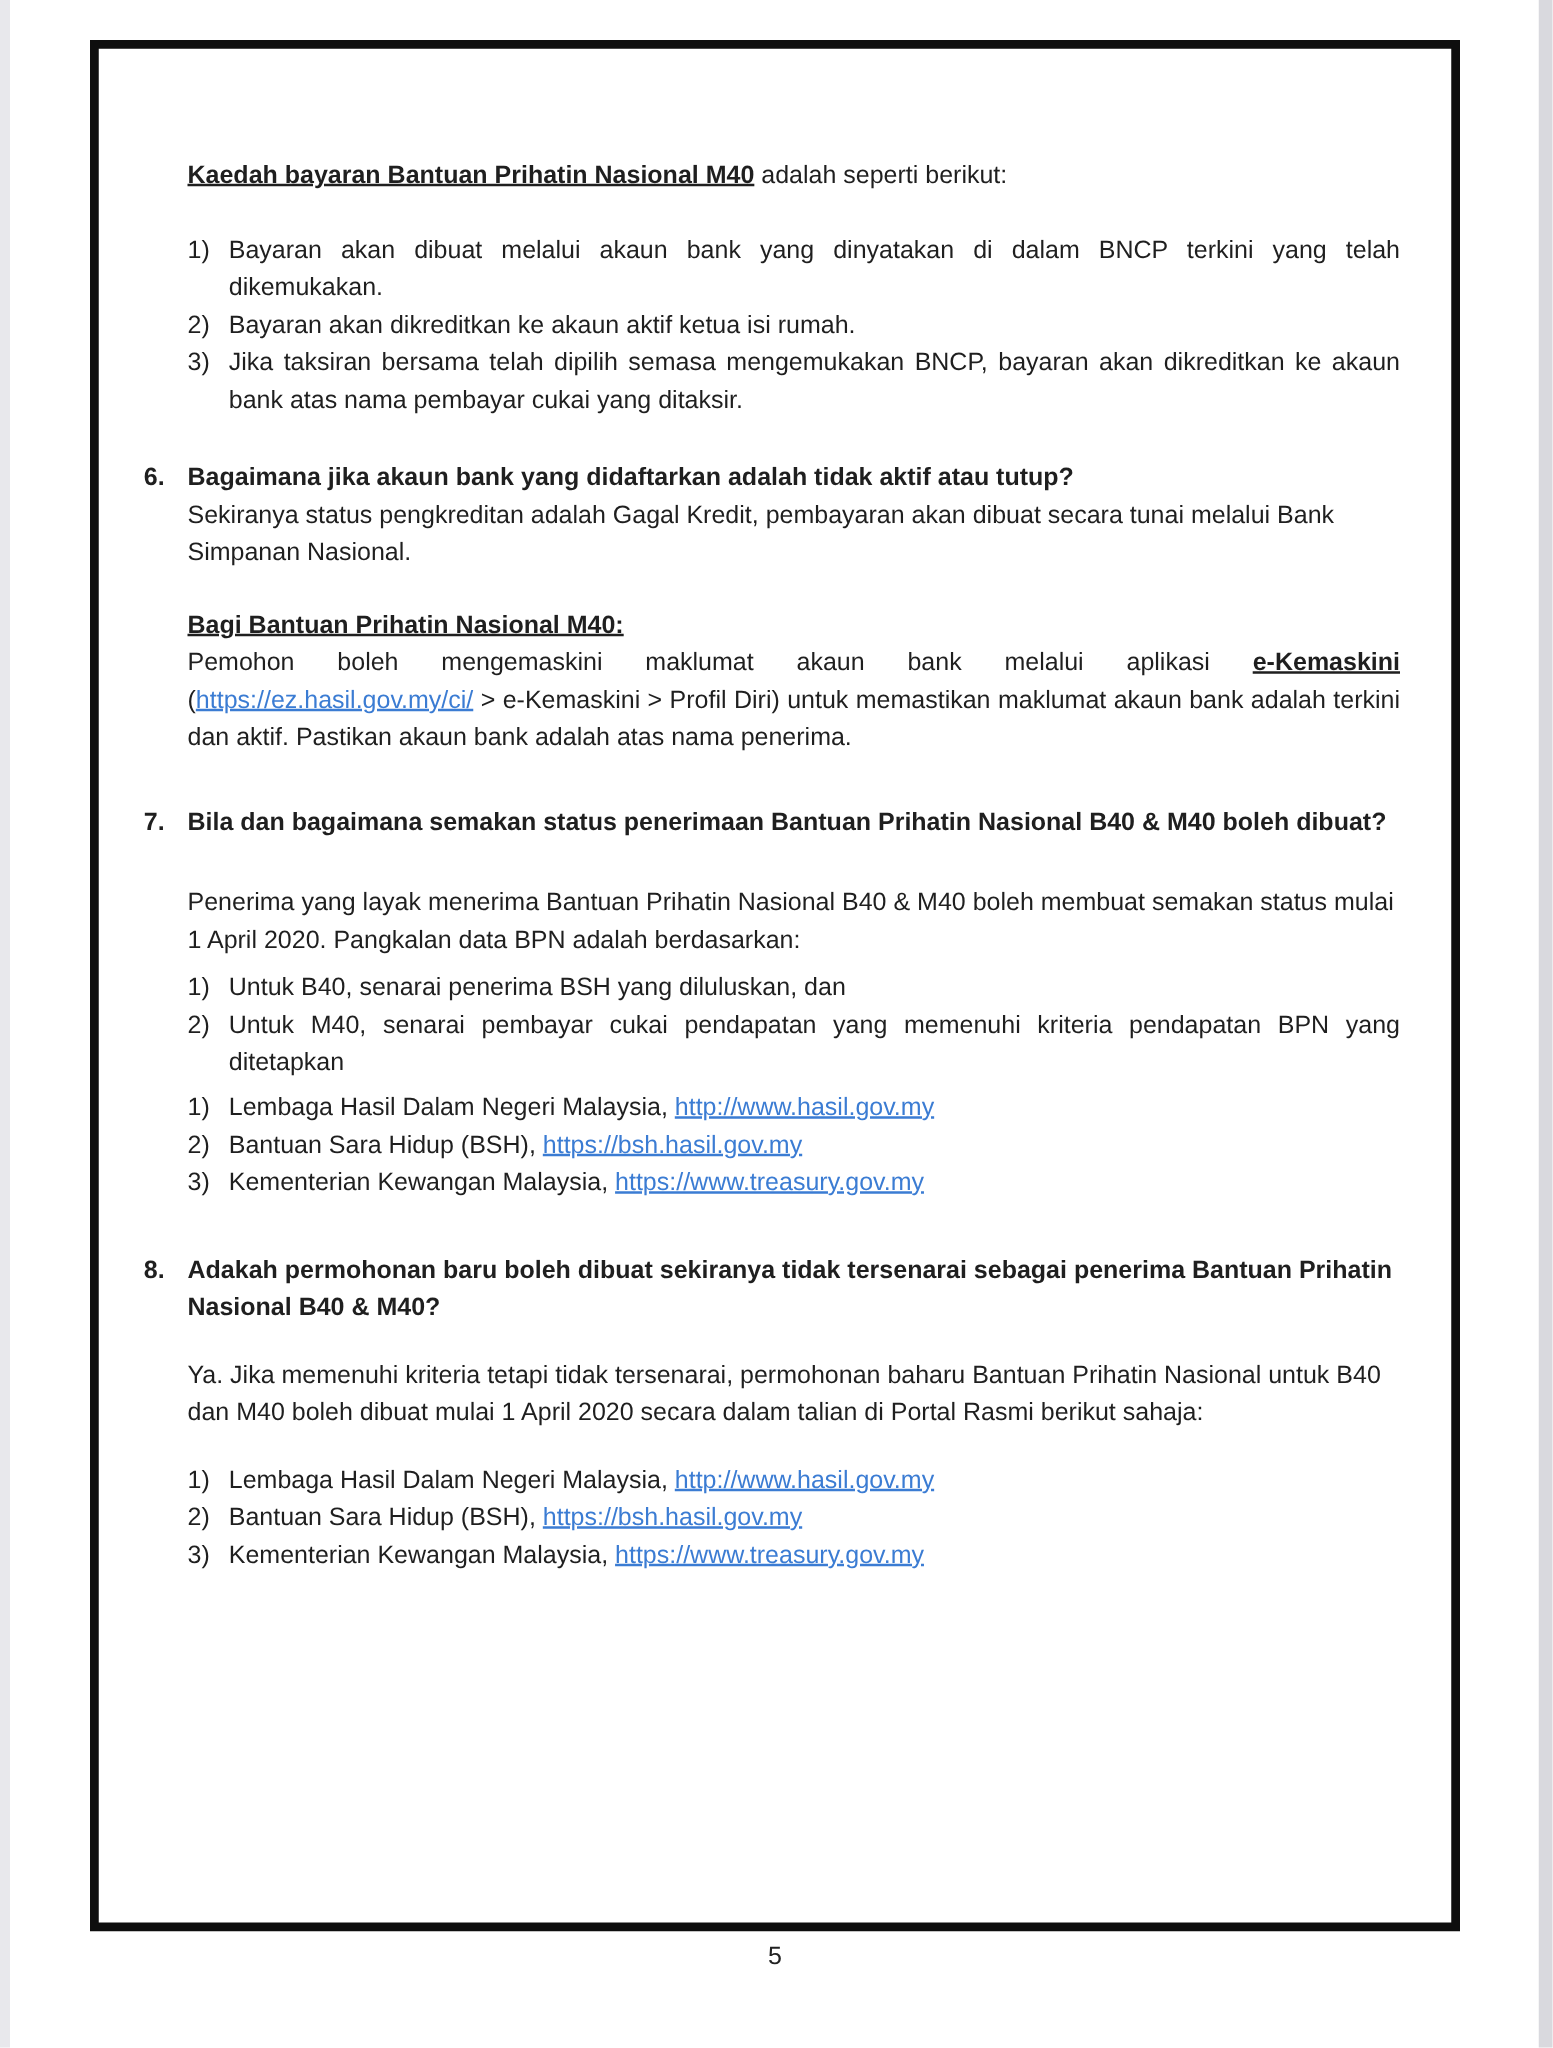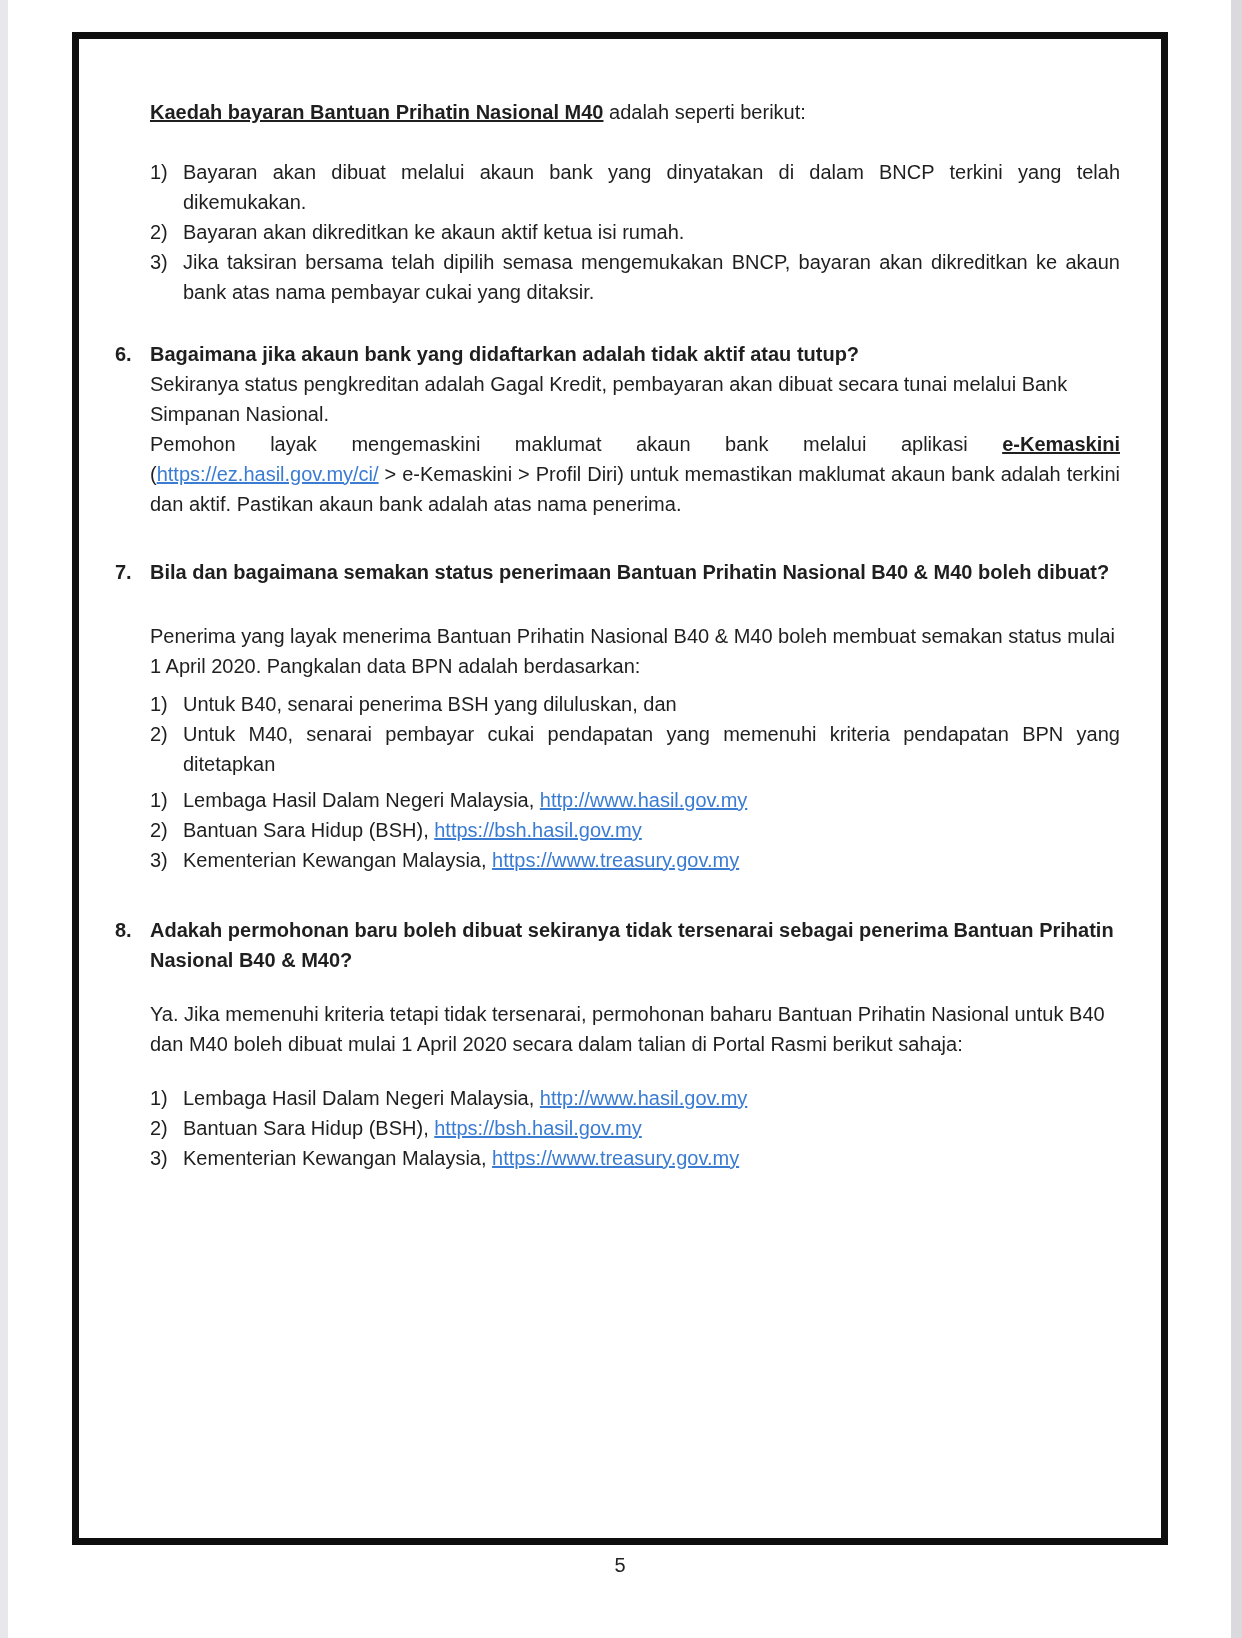--- a/index.html
+++ b/index.html
@@ -14,21 +14,21 @@
   .edge-left{position:absolute;left:0;top:0;width:8px;height:1638px;background:#e8e8ec;}
   .edge-right{position:absolute;right:0;top:0;width:11px;height:1638px;background:#d9d9de;}
   .frame{
     position:absolute;left:72px;top:32px;
     width:1096px;height:1513px;
     border:7px solid var(--border,#0e0e0e);
     box-sizing:border-box;
     background:#ffffff;
   }
   .content{
-    padding:58px 41px 0 36px;
+    padding:86px 41px 0 36px;
     font-size:20px;
     line-height:30px;
   }
   .indent{margin-left:35px;}
   .row{display:flex;}
   .marker{flex:0 0 33px;}
   .itemtext{flex:1;}
   .qnum{flex:0 0 35px;font-weight:bold;}
   .qtext{flex:1;font-weight:bold;}
   .bu{font-weight:bold;text-decoration:underline;}
@@ -72,22 +72,23 @@
       </div>
     </div>
 
     <div class="row g32">
       <span class="qnum">6.</span>
       <span class="qtext">Bagaimana jika akaun bank yang didaftarkan adalah tidak aktif atau tutup?</span>
     </div>
 
     <div class="indent">Sekiranya status pengkreditan adalah Gagal Kredit, pembayaran akan dibuat secara tunai melalui Bank Simpanan Nasional.</div>
 
+    <div class="indent g28 bu">Bagi Bantuan Prihatin Nasional M40:</div>
     <div class="indent just">
-      <span>Pemohon layak mengemaskini maklumat akaun bank melalui aplikasi </span><span class="bold">e-Kemaskini</span><span> (</span><a class="link">https://ez.hasil.gov.my/ci/</a><span> &gt; e-Kemaskini &gt; Profil Diri) untuk memastikan maklumat akaun bank adalah terkini dan aktif.  Pastikan akaun bank adalah atas nama penerima.</span>
+      <span>Pemohon boleh mengemaskini maklumat akaun bank melalui aplikasi </span><span class="bold">e-Kemaskini</span><span> (</span><a class="link">https://ez.hasil.gov.my/ci/</a><span> &gt; e-Kemaskini &gt; Profil Diri) untuk memastikan maklumat akaun bank adalah terkini dan aktif.  Pastikan akaun bank adalah atas nama penerima.</span>
     </div>
 
     <div class="row g38">
       <span class="qnum">7.</span>
       <span class="qtext just">Bila dan bagaimana semakan status penerimaan Bantuan Prihatin Nasional B40 &amp; M40 boleh dibuat?</span>
     </div>
 
     <div class="indent g34">Penerima yang layak menerima Bantuan Prihatin Nasional B40 &amp; M40 boleh membuat semakan status mulai 1 April 2020. Pangkalan data BPN adalah berdasarkan:</div>
 
     <div class="indent g8">

